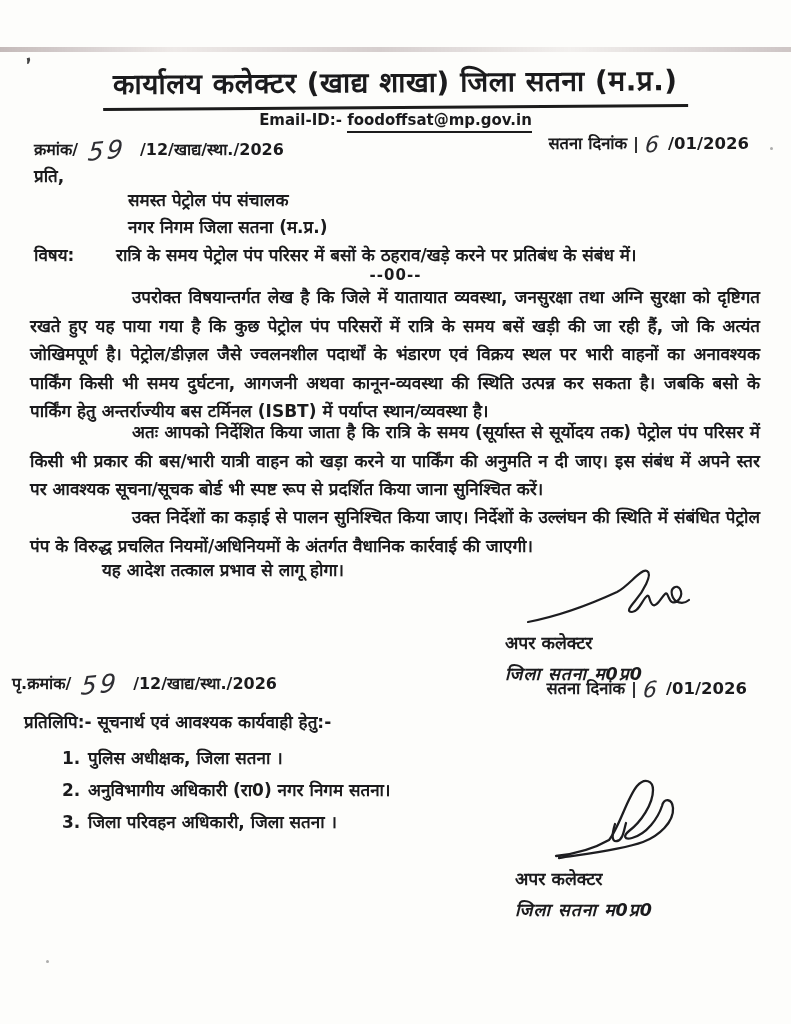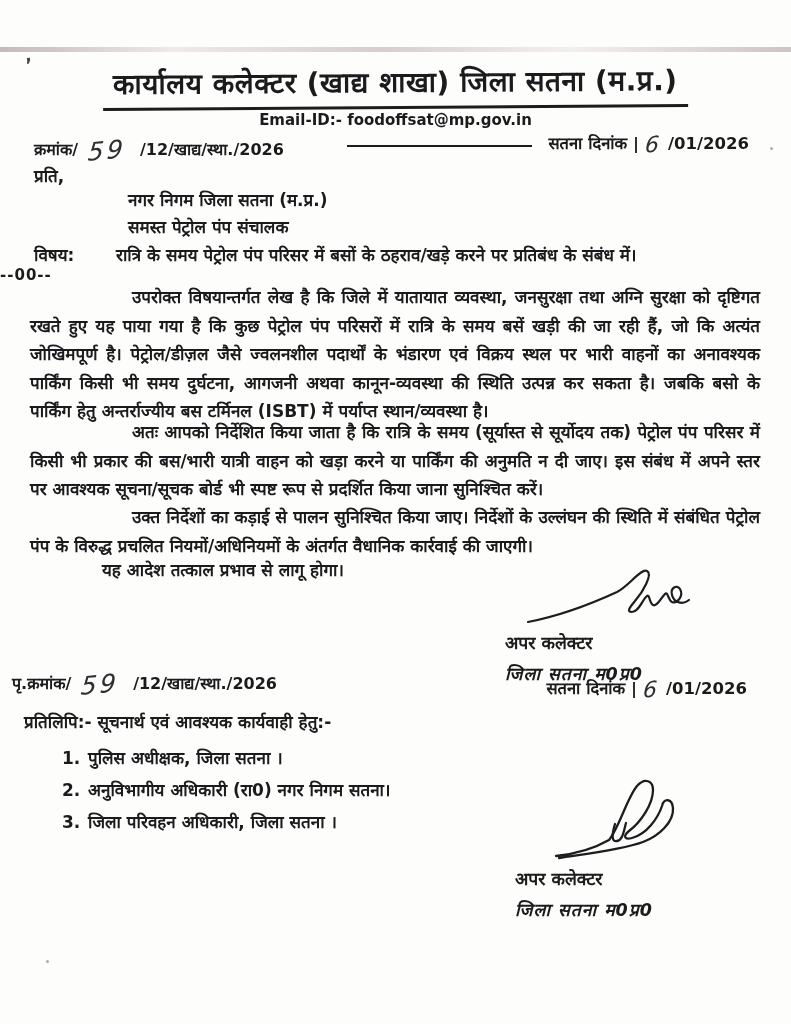--- a/index.html
+++ b/index.html
@@ -19,37 +19,37 @@
   }
   .speck{position:absolute;background:#6b6b6b;border-radius:50%;opacity:.55;}
   .mark-quote{position:absolute;top:54px;left:26px;font-size:18px;font-weight:700;color:#444;transform:rotate(-12deg);}
 
   .doc-title{position:absolute;top:62px;left:0;width:100%;text-align:center;}
   .doc-title span{
     display:inline-block;font-size:28px;font-weight:700;letter-spacing:.5px;
     border-bottom:3px solid #1c1c1c;padding:0 10px 6px;transform:rotate(-.4deg);
   }
   .email-line{position:absolute;top:111px;left:0;width:100%;text-align:center;font-size:15px;font-weight:700;}
-  .email-line .addr{border-bottom:2px solid #1c1c1c;padding-bottom:16px;}
+  .email-line .addr{border-bottom:2px solid #1c1c1c;padding-bottom:2px;}
 
   .ref-top{position:absolute;top:138px;left:34px;font-size:16px;font-weight:700;white-space:nowrap;}
   .hand{
     display:inline-block;font-style:italic;font-weight:400;font-size:25px;line-height:1;
     color:#2e2e33;transform:rotate(-5deg) skewX(-10deg);letter-spacing:3px;
     vertical-align:-4px;margin:0 14px 0 10px;
   }
   .hand.small{font-size:22px;margin:0 6px;vertical-align:-3px;}
   .date-top{position:absolute;top:131px;right:42px;font-size:16.5px;font-weight:700;white-space:nowrap;}
 
   .prati{position:absolute;top:164px;left:34px;font-size:17px;font-weight:700;}
   .addressee{position:absolute;top:187px;left:128px;font-size:17px;font-weight:700;line-height:27px;}
 
   .subject-row{position:absolute;top:243px;left:34px;width:726px;display:flex;font-size:17px;font-weight:700;}
   .subject-row .lbl{width:82px;flex:none;}
-  .separator{position:absolute;top:266px;left:0;width:100%;text-align:left;font-size:15px;font-weight:700;letter-spacing:1px;}
+  .separator{position:absolute;top:266px;left:0;width:100%;text-align:center;font-size:15px;font-weight:700;letter-spacing:1px;}
 
   .para{
     position:absolute;left:30px;width:730px;font-size:17px;font-weight:600;
     line-height:28.5px;text-align:justify;text-indent:102px;
   }
   .p1{top:283px;}
   .p2{top:418px;}
   .p3{top:503px;}
   .p4{top:556px;text-align:left;text-indent:72px;}
 
@@ -91,22 +91,22 @@
   </div>
 
   <div class="date-top">
     <span>सतना दिनांक</span>
     <span>|</span><span class="hand small">6</span><span>/01/2026</span>
   </div>
 
   <div class="prati">प्रति,</div>
 
   <div class="addressee">
+    <div>समस्त पेट्रोल पंप संचालक</div>
     <div>नगर निगम जिला सतना (म.प्र.)</div>
-    <div>समस्त पेट्रोल पंप संचालक</div>
   </div>
 
   <div class="subject-row">
     <span class="lbl">विषय:</span>
     <span>रात्रि के समय पेट्रोल पंप परिसर में बसों के ठहराव/खड़े करने पर प्रतिबंध के संबंध में।</span>
   </div>
 
   <div class="separator">--00--</div>
 
   <div class="para p1">उपरोक्त विषयान्तर्गत लेख है कि जिले में यातायात व्यवस्था, जनसुरक्षा तथा अग्नि सुरक्षा को दृष्टिगत रखते हुए यह पाया गया है कि कुछ पेट्रोल पंप परिसरों में रात्रि के समय बसें खड़ी की जा रही हैं, जो कि अत्यंत जोखिमपूर्ण है। पेट्रोल/डीज़ल जैसे ज्वलनशील पदार्थों के भंडारण एवं विक्रय स्थल पर भारी वाहनों का अनावश्यक पार्किंग किसी भी समय दुर्घटना, आगजनी अथवा कानून-व्यवस्था की स्थिति उत्पन्न कर सकता है। जबकि बसो के पार्किंग हेतु अन्तर्राज्यीय बस टर्मिनल (ISBT) में पर्याप्त स्थान/व्यवस्था है।</div>

